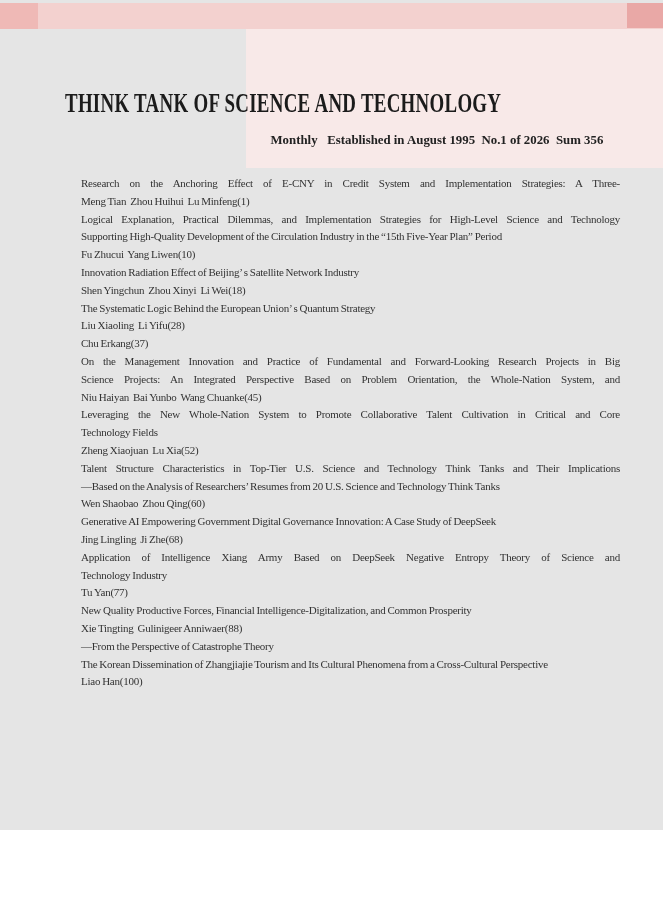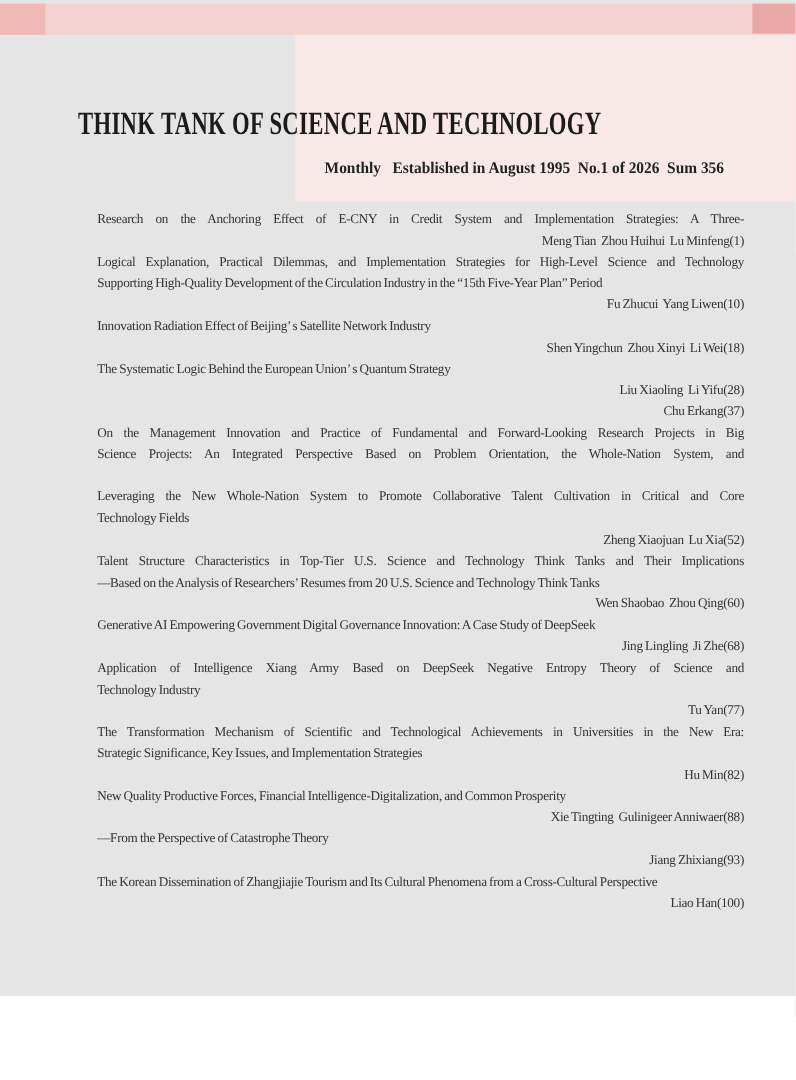--- a/index.html
+++ b/index.html
@@ -20,21 +20,21 @@
            transform:scaleX(0.70); transform-origin:left top; }
   .issue { position:absolute; right:60px; top:133px;
            font-size:13.5px; line-height:14px; font-weight:bold; color:#222;
            white-space:pre; transform:scaleX(0.95); transform-origin:right top; }
 
   
   .toc { position:absolute; left:81px; top:175px; width:539px; color:#333;
          font-size:11px; line-height:17.8px; letter-spacing:-0.25px; word-spacing:-0.5px; }
   .t-line { text-align:justify; text-justify:inter-word; }
   .t-line.j { text-align-last:justify; }
-  .byline { display:flex; align-items:flex-start; height:17.8px; }
+  .byline { display:flex; align-items:flex-start; height:17.8px;flex-direction:column; }
   .leader { flex:1 1 auto; margin-right:1px;
             background-image:radial-gradient(circle, #3e3e3e 0.8px, transparent 1.05px);
             background-size:3.3px 17.8px; background-position:0 3.2px; background-repeat:repeat-x; }
   .authors { flex:0 0 auto; white-space:pre; }
 
   
   .footer-band   { position:absolute; left:0; top:892px; width:597px; height:7px; }
   .footer-accent { position:absolute; left:0; top:892px; width:8px; height:7px; }
 </style>
 </head>
@@ -83,20 +83,21 @@
         <div class="byline">
           <span class="leader"></span>
           <span class="authors">Chu Erkang(37)</span>
         </div>
       </div>
       <div>
         <div class="t-line j">On the Management Innovation and Practice of Fundamental and Forward-Looking Research Projects in Big</div>
         <div class="t-line j">Science Projects: An Integrated Perspective Based on Problem Orientation, the Whole-Nation System, and</div>
         <div class="byline">
           <span class="leader"></span>
+          <span class="authors">Niu Haiyan  Bai Yunbo  Wang Chuanke(45)</span>
         </div>
       </div>
       <div>
         <div class="t-line j">Leveraging the New Whole-Nation System to Promote Collaborative Talent Cultivation in Critical and Core</div>
         <div class="t-line">Technology Fields</div>
         <div class="byline">
           <span class="leader"></span>
           <span class="authors">Zheng Xiaojuan  Lu Xia(52)</span>
         </div>
       </div>
@@ -117,40 +118,28 @@
       </div>
       <div>
         <div class="t-line j">Application of Intelligence Xiang Army Based on DeepSeek Negative Entropy Theory of Science and</div>
         <div class="t-line">Technology Industry</div>
         <div class="byline">
           <span class="leader"></span>
           <span class="authors">Tu Yan(77)</span>
         </div>
       </div>
       <div>
-        <div class="t-line j">The Transformation Mechanism of Scientific and Technological Achievements in Universities in the New Era:</div>
-        <div class="t-line">Strategic Significance, Key Issues, and Implementation Strategies</div>
-        <div class="byline">
-          <span class="leader"></span>
-          <span class="authors">Hu Min(82)</span>
-        </div>
-      </div>
-      <div>
         <div class="t-line">New Quality Productive Forces, Financial Intelligence-Digitalization, and Common Prosperity</div>
         <div class="byline">
           <span class="leader"></span>
           <span class="authors">Xie Tingting  Gulinigeer Anniwaer(88)</span>
         </div>
       </div>
       <div>
         <div class="t-line">—From the Perspective of Catastrophe Theory</div>
-        <div class="byline">
-          <span class="leader"></span>
-          <span class="authors">Jiang Zhixiang(93)</span>
-        </div>
       </div>
       <div>
         <div class="t-line">The Korean Dissemination of Zhangjiajie Tourism and Its Cultural Phenomena from a Cross-Cultural Perspective</div>
         <div class="byline">
           <span class="leader"></span>
           <span class="authors">Liao Han(100)</span>
         </div>
       </div>
     </div>
 

